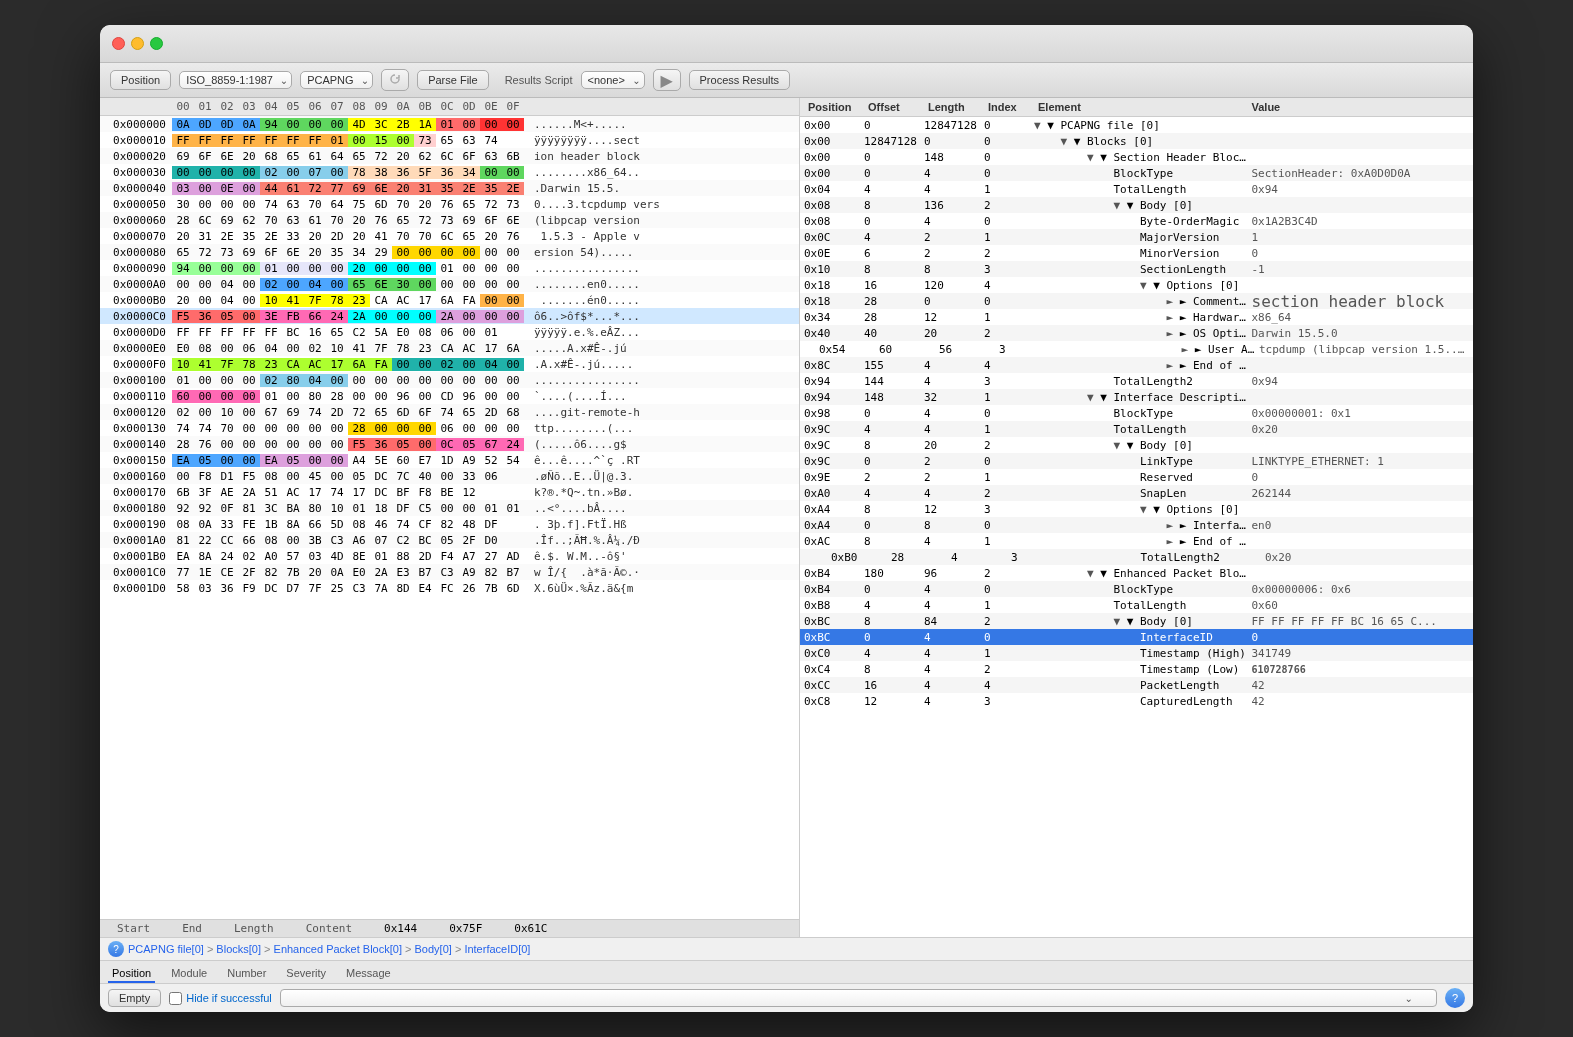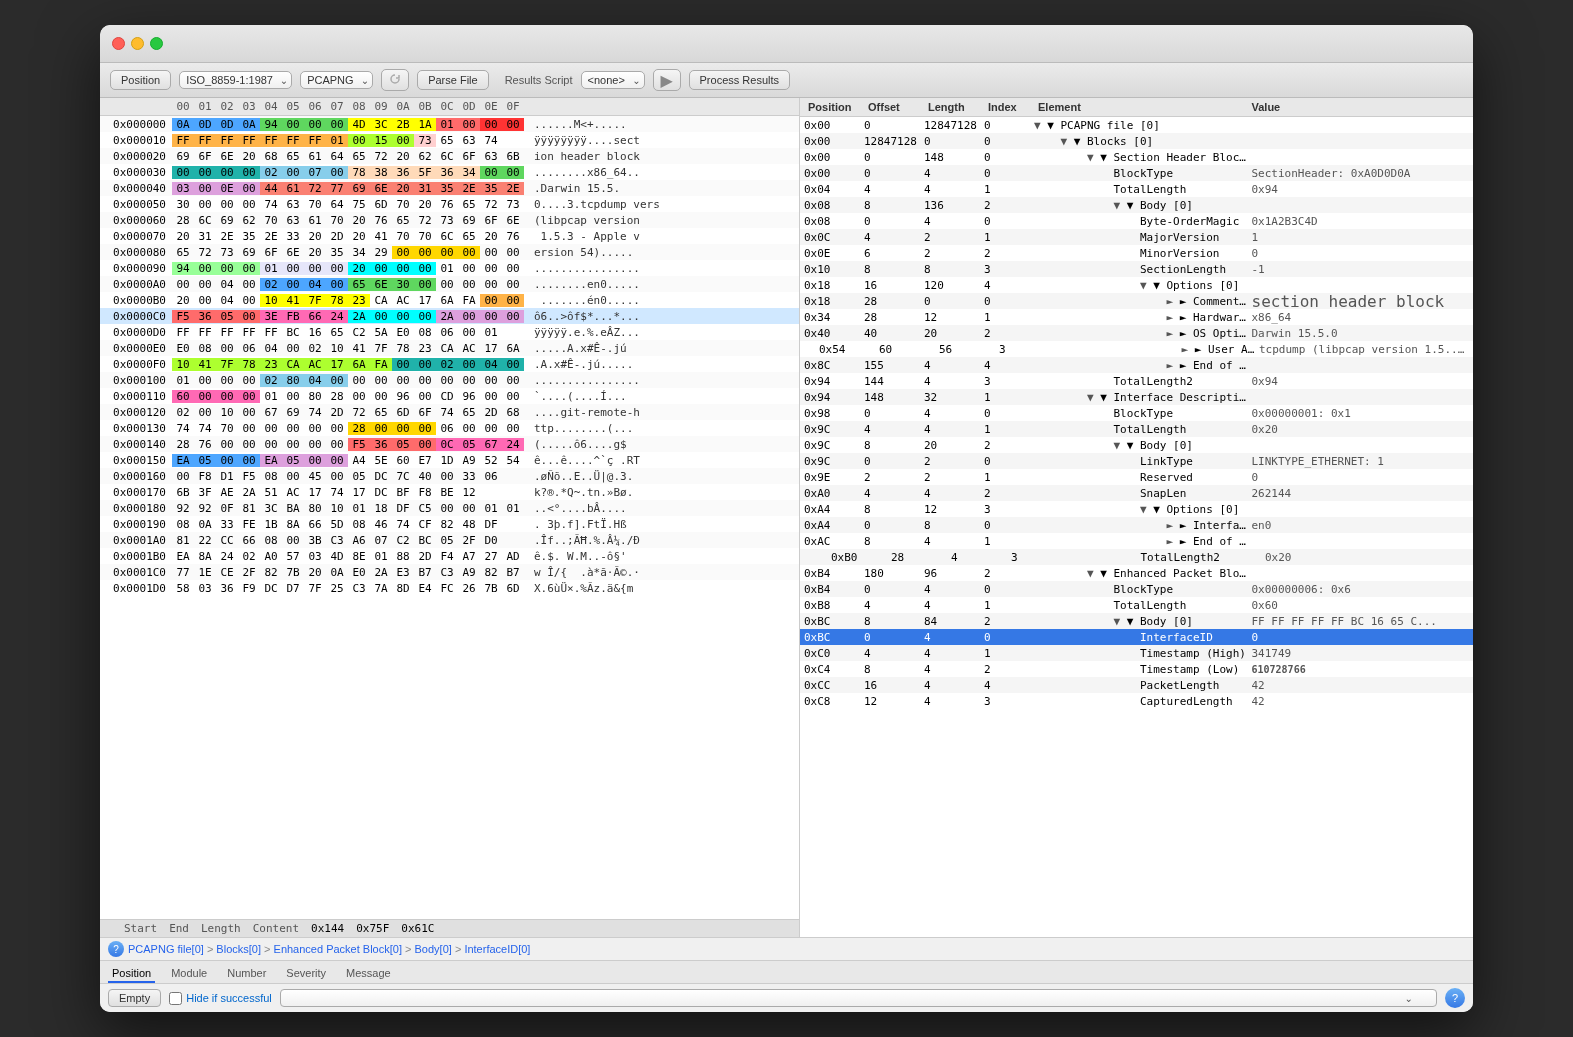--- a/index.html
+++ b/index.html
@@ -316,25 +316,25 @@
     .highlight-blue { color: #0066cc; }
     .hex-content {
       flex: 1;
       overflow-y: auto;
     }
     
     .bottom-status {
       display: flex;
       background: #e0e0e0;
       border-top: 1px solid #ccc;
-      padding: 2px 24px;
+      padding: 2px 17px;
       font-size: 11px;
       color: #555;
       flex-shrink: 0;
-      gap: 12px;
+      gap: 32px;
     }
   </style>
 </head>
 <body>
 
 <div class="window">
 
   <div class="titlebar">
     <div class="traffic-lights">
       <div class="traffic-light tl-close"></div>

